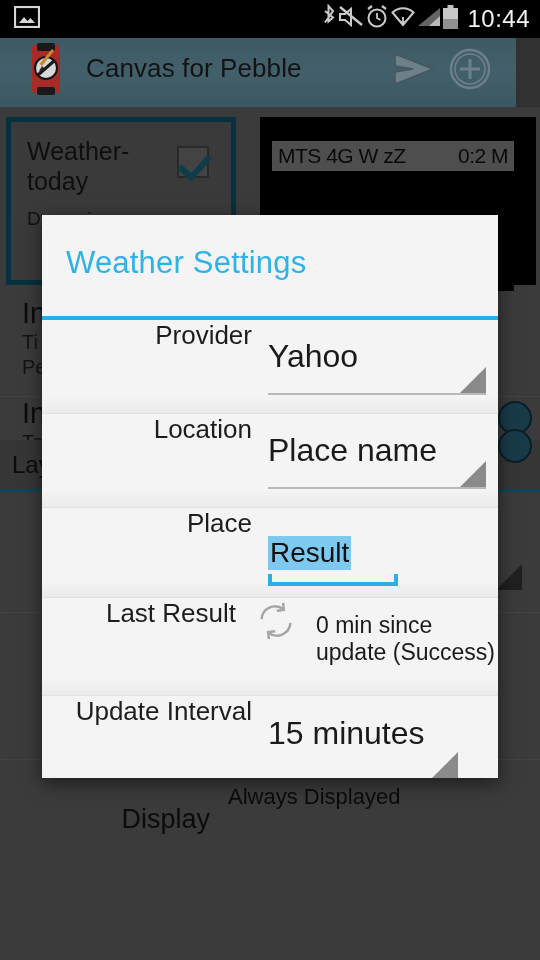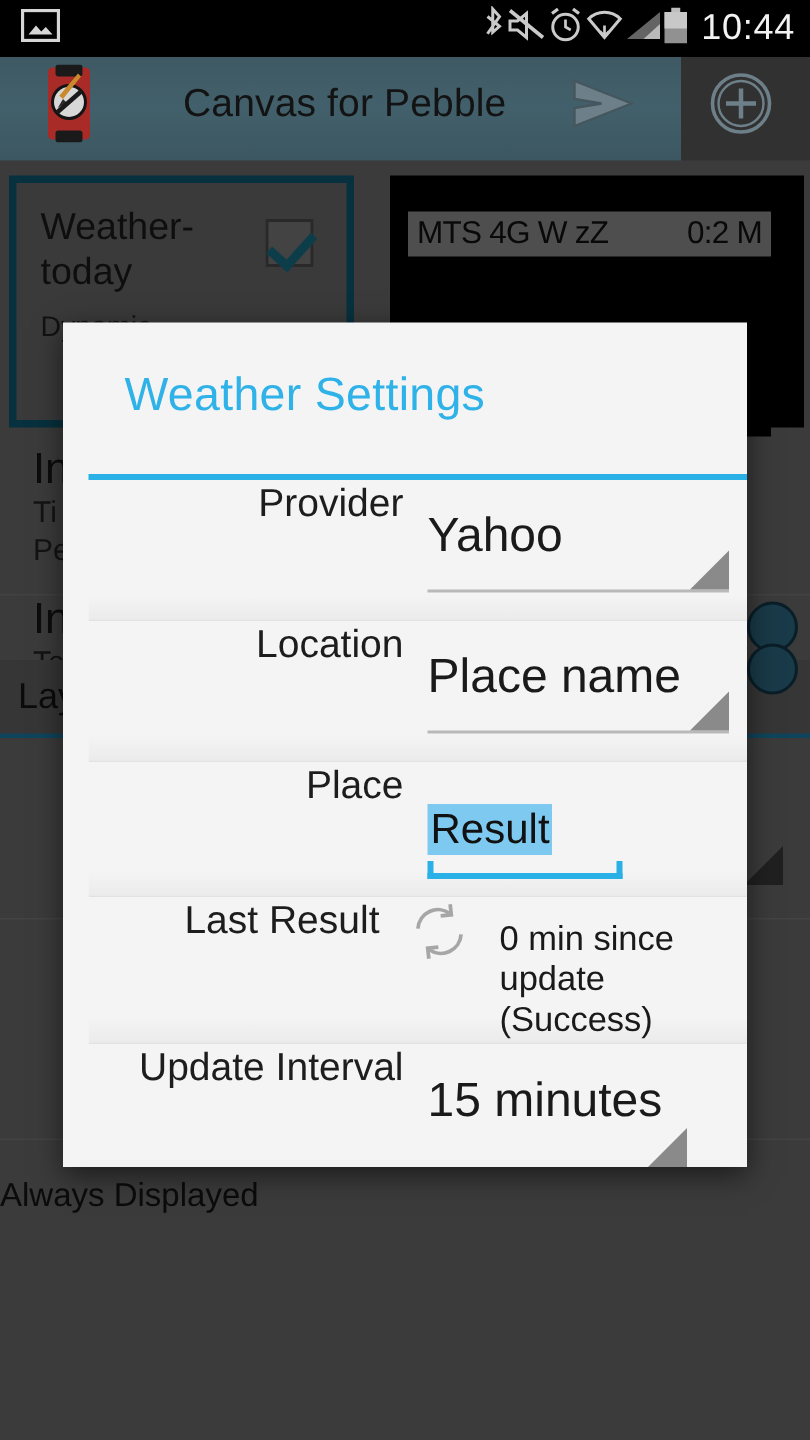--- a/index.html
+++ b/index.html
@@ -20,23 +20,23 @@
   #status-bar .sb-left { display: flex; align-items: center; flex: 1; }
   #status-bar .sb-right { display: flex; align-items: center; }
   .sb-ico { display: block; opacity: .92; }
   #clock {
     color: #f2f2f2; font-size: 24px; letter-spacing: .5px;
     margin-left: 8px; font-family: "Liberation Sans", sans-serif;
   }
 
   
   #app-bar {
-    position: absolute; top: 38px; left: 0; width: 454px; height: 69px;
+    position: absolute; top: 38px; left: 0; width: 516px; height: 69px;
     background: linear-gradient(180deg,#3e5964 0%,#42606b 48%,#3c5761 100%);
-    display: flex; align-items: center; padding: 0 18px 8px 26px; gap: 36px;
+    display: flex; align-items: center; padding: 0 18px 8px 26px;
   }
   #app-icon { width: 40px; height: 52px; position: relative; flex: none; }
   #app-title {
     color: #131313; font-size: 26px; margin-left: 20px; flex: 1;
     white-space: nowrap; letter-spacing: .1px;
   }
   .appbar-btn { width: 56px; height: 56px; display:flex; align-items:center; justify-content:center; flex:none; }
 
   
   #page-body {
@@ -97,21 +97,21 @@
   .bg-val { font-size: 22px; }
   .bg-spin-tri {
     position: absolute; width: 0; height: 0;
     border-left: 26px solid transparent; border-bottom: 26px solid #3b3b3b;
   }
 
   
   #dialog {
     position: absolute; left: 42px; top: 215px; width: 456px; height: 563px;
     background: #f4f4f4; box-shadow: 0 5px 18px rgba(0,0,0,.55);
-    display: flex; flex-direction: column; overflow: hidden; padding-left: 17px;
+    display: flex; flex-direction: column; overflow: hidden;
   }
   #dialog-header { height: 101px; position: relative; flex: none; }
   #dialog-title {
     position: absolute; left: 24px; top: 30px; font-size: 31px; color: #2fb2e8;
     letter-spacing: .2px;
   }
   #dialog-divider { height: 4px; background: #29b0e6; flex: none; }
   #dialog-content { flex: 1; overflow: hidden; }
 
   .d-row {
@@ -196,20 +196,21 @@
         <svg width="40" height="40" viewBox="0 0 24 24" fill="none" stroke="#3a3a3a" stroke-width="1.4">
           <path d="M3 21l1.2-4.2L15.6 5.4l3 3L7.2 19.8 3 21z"></path>
           <path d="M14.4 6.6l3 3"></path>
           <path d="M15.6 5.4l2-2 3 3-2 2"></path>
         </svg>
       </span>
       <div class="bg-val">%c°C %wkm/h</div>
     </div>
 
     <div class="bg-setting-row" style="top:653px;border-bottom:none;">
+      <div class="bg-lbl" style="width:228px;">Display</div>
       <div class="bg-val" style="position:relative;top:-22px;">Always Displayed</div>
     </div>
 
     <div id="pebble-buttons">
       <div class="pb-circle"></div>
       <div class="pb-circle"></div>
     </div>
   </div>
 
   <div id="dim-overlay"></div>

